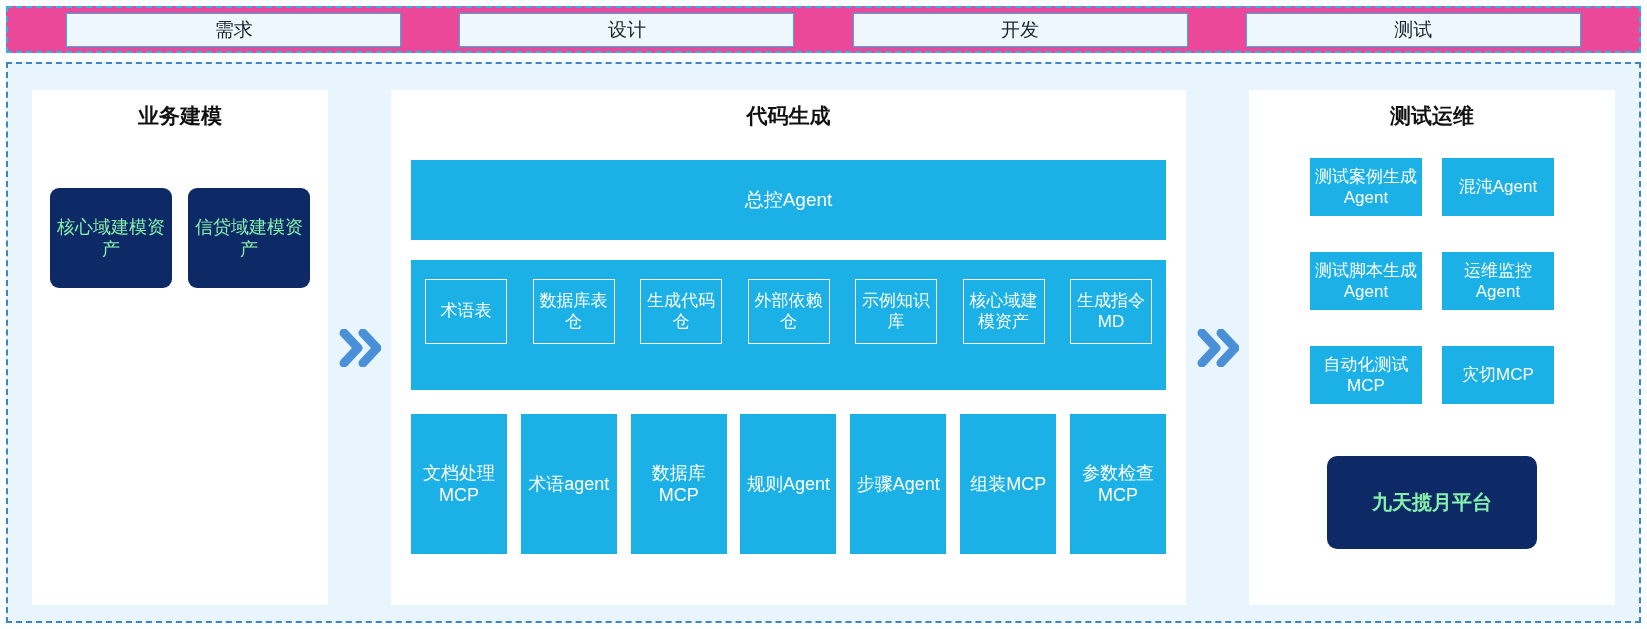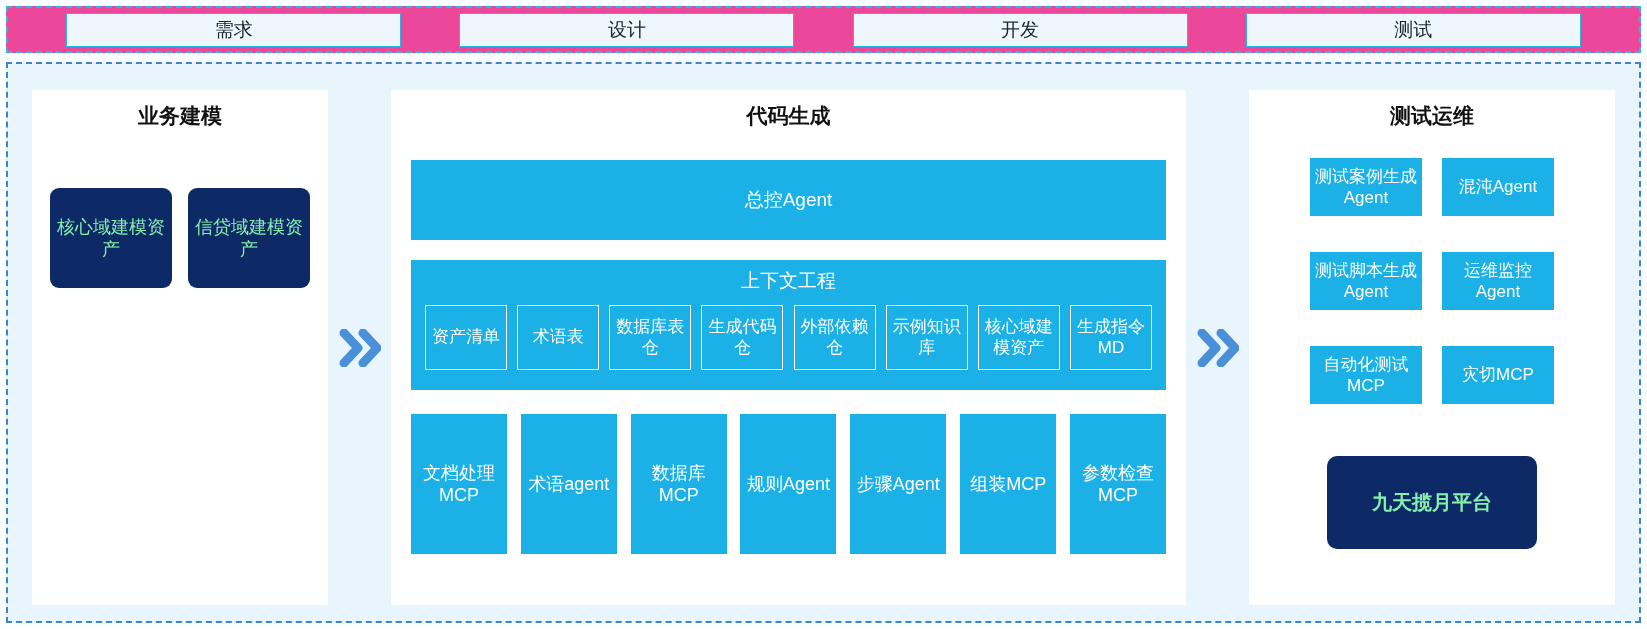--- a/index.html
+++ b/index.html
@@ -129,23 +129,21 @@
         <path d="M5 4 L19 19 L5 34" stroke="#4a90d9" stroke-width="9" fill="none" stroke-linecap="round" stroke-linejoin="round"></path>
         <path d="M24 4 L38 19 L24 34" stroke="#4a90d9" stroke-width="9" fill="none" stroke-linecap="round" stroke-linejoin="round"></path>
       </svg>
     </div>
 
     <div class="panel panel-mid">
       <div class="panel-title">代码生成</div>
       <div class="cyan master-bar">总控Agent</div>
 
       <div class="context-box">
-        <div class="context-title">上下文工程</div>
         <div class="context-items">
-          <div class="context-item">资产清单</div>
           <div class="context-item">术语表</div>
           <div class="context-item">数据库表仓</div>
           <div class="context-item">生成代码仓</div>
           <div class="context-item">外部依赖仓</div>
           <div class="context-item">示例知识库</div>
           <div class="context-item">核心域建模资产</div>
           <div class="context-item">生成指令MD</div>
         </div>
       </div>
 

